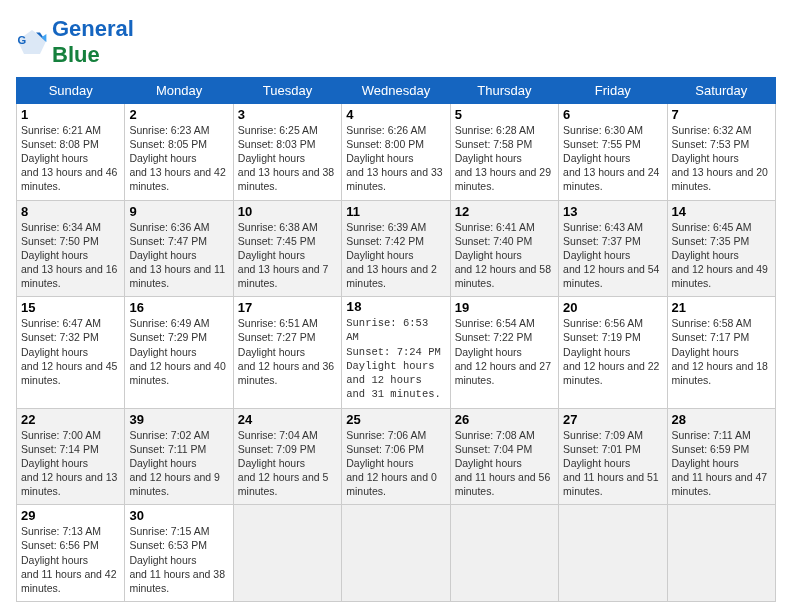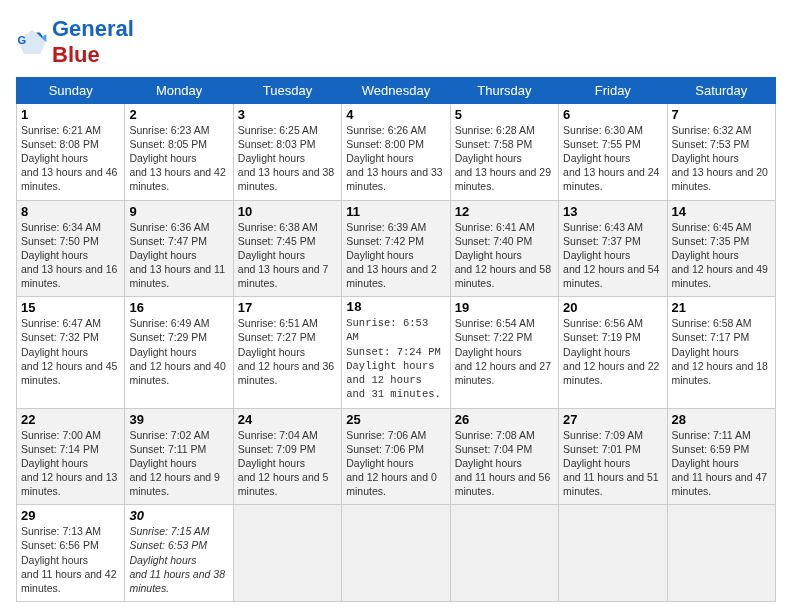--- a/index.html
+++ b/index.html
@@ -98,21 +98,21 @@
 <div class="page">
   <div class="header">
     <div class="logo">
       <svg class="logo-icon" viewBox="0 0 40 40">
         <text x="2" y="22" font-size="14" font-weight="bold" fill="#1565c0">G</text>
         <polygon points="20,5 38,18 30,35 10,35 2,18" fill="#1565c0" opacity="0.15"></polygon>
         <polygon points="25,8 38,20 30,8" fill="#1565c0"></polygon>
         <polygon points="32,14 38,20 38,10" fill="#42a5f5"></polygon>
       </svg>
       <div class="logo-text">
-        <span style="color:#1565c0">General</span><br><span style="color:#b91c1c">Blue</span>
+        <span style="color:#1565c0">General</span><br><span style="color:#15803d">Blue</span>
       </div>
     </div>
     <div class="title-block">
       <div class="month-title"></div>
       <div class="subtitle"></div>
     </div>
   </div>
 
   <table class="calendar" id="cal-table">
     <thead id="cal-head">
@@ -245,21 +245,21 @@
           <td style="background: rgb(242, 242, 242);">
             <span class="day-num">28</span>
             <div class="day-info">Sunrise: 7:11 AM<br>Sunset: 6:59 PM<br>Daylight hours<br>and 11 hours and 47 minutes.</div>
           </td>
         </tr>
         <tr>
           <td style="background: rgb(255, 255, 255); margin-left: 24px;">
             <span class="day-num">29</span>
             <div class="day-info">Sunrise: 7:13 AM<br>Sunset: 6:56 PM<br>Daylight hours<br>and 11 hours and 42 minutes.</div>
           </td>
-          <td style="background: rgb(255, 255, 255); font-style: italic;">
+          <td style="background: rgb(255, 255, 255);">
             <span class="day-num">30</span>
             <div class="day-info">Sunrise: 7:15 AM<br>Sunset: 6:53 PM<br>Daylight hours<br>and 11 hours and 38 minutes.</div>
           </td>
           <td class="empty" style="background: rgb(240, 240, 240);"></td>
           <td class="empty" style="background: rgb(240, 240, 240);"></td>
           <td class="empty" style="background: rgb(240, 240, 240);"></td>
           <td class="empty" style="background: rgb(240, 240, 240);"></td>
           <td class="empty" style="background: rgb(240, 240, 240);"></td>
         </tr>
       </tbody>

